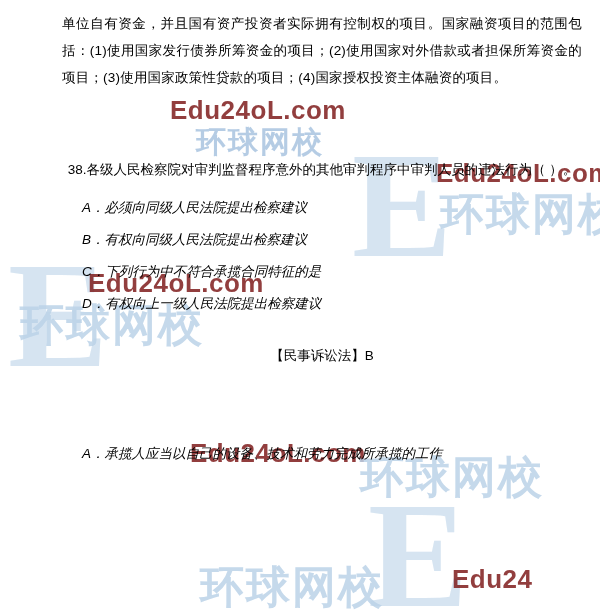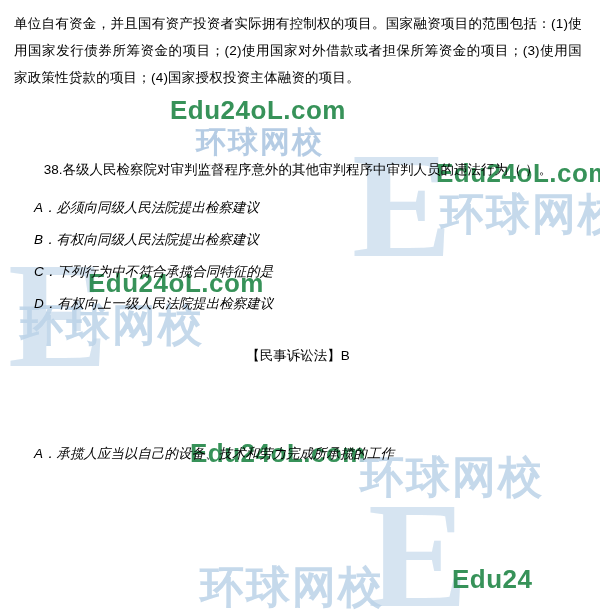--- a/index.html
+++ b/index.html
@@ -23,21 +23,21 @@
     user-select: none;
     white-space: nowrap;
     font-family: "Liberation Sans", sans-serif;
     font-weight: bold;
     color: #b9cfe6;
     opacity: 0.85;
   }
   .wm-text {
     font-size: 26px;
     letter-spacing: 0.5px;
-    color: #15803d;
+    color: #7f1d1d;
   }
   .wm-cn {
     font-size: 30px;
     letter-spacing: 2px;
     color: #a9c4e0;
   }
   .wm-e {
     font-family: "Liberation Serif", serif;
     font-size: 150px;
     font-weight: bold;
@@ -48,20 +48,21 @@
     font-size: 44px;
     letter-spacing: 2px;
     color: #bcd3e8;
   }
 
   
   .doc {
     position: relative;
     z-index: 3;
     padding: 10px 18px 4px 14px;
+    margin-left: 48px;
   }
   .para {
     font-size: 13.5px;
     line-height: 27px;
     text-align: justify;
     letter-spacing: 0.2px;
     margin: 0;
   }
   .q {
     font-size: 13.5px;

